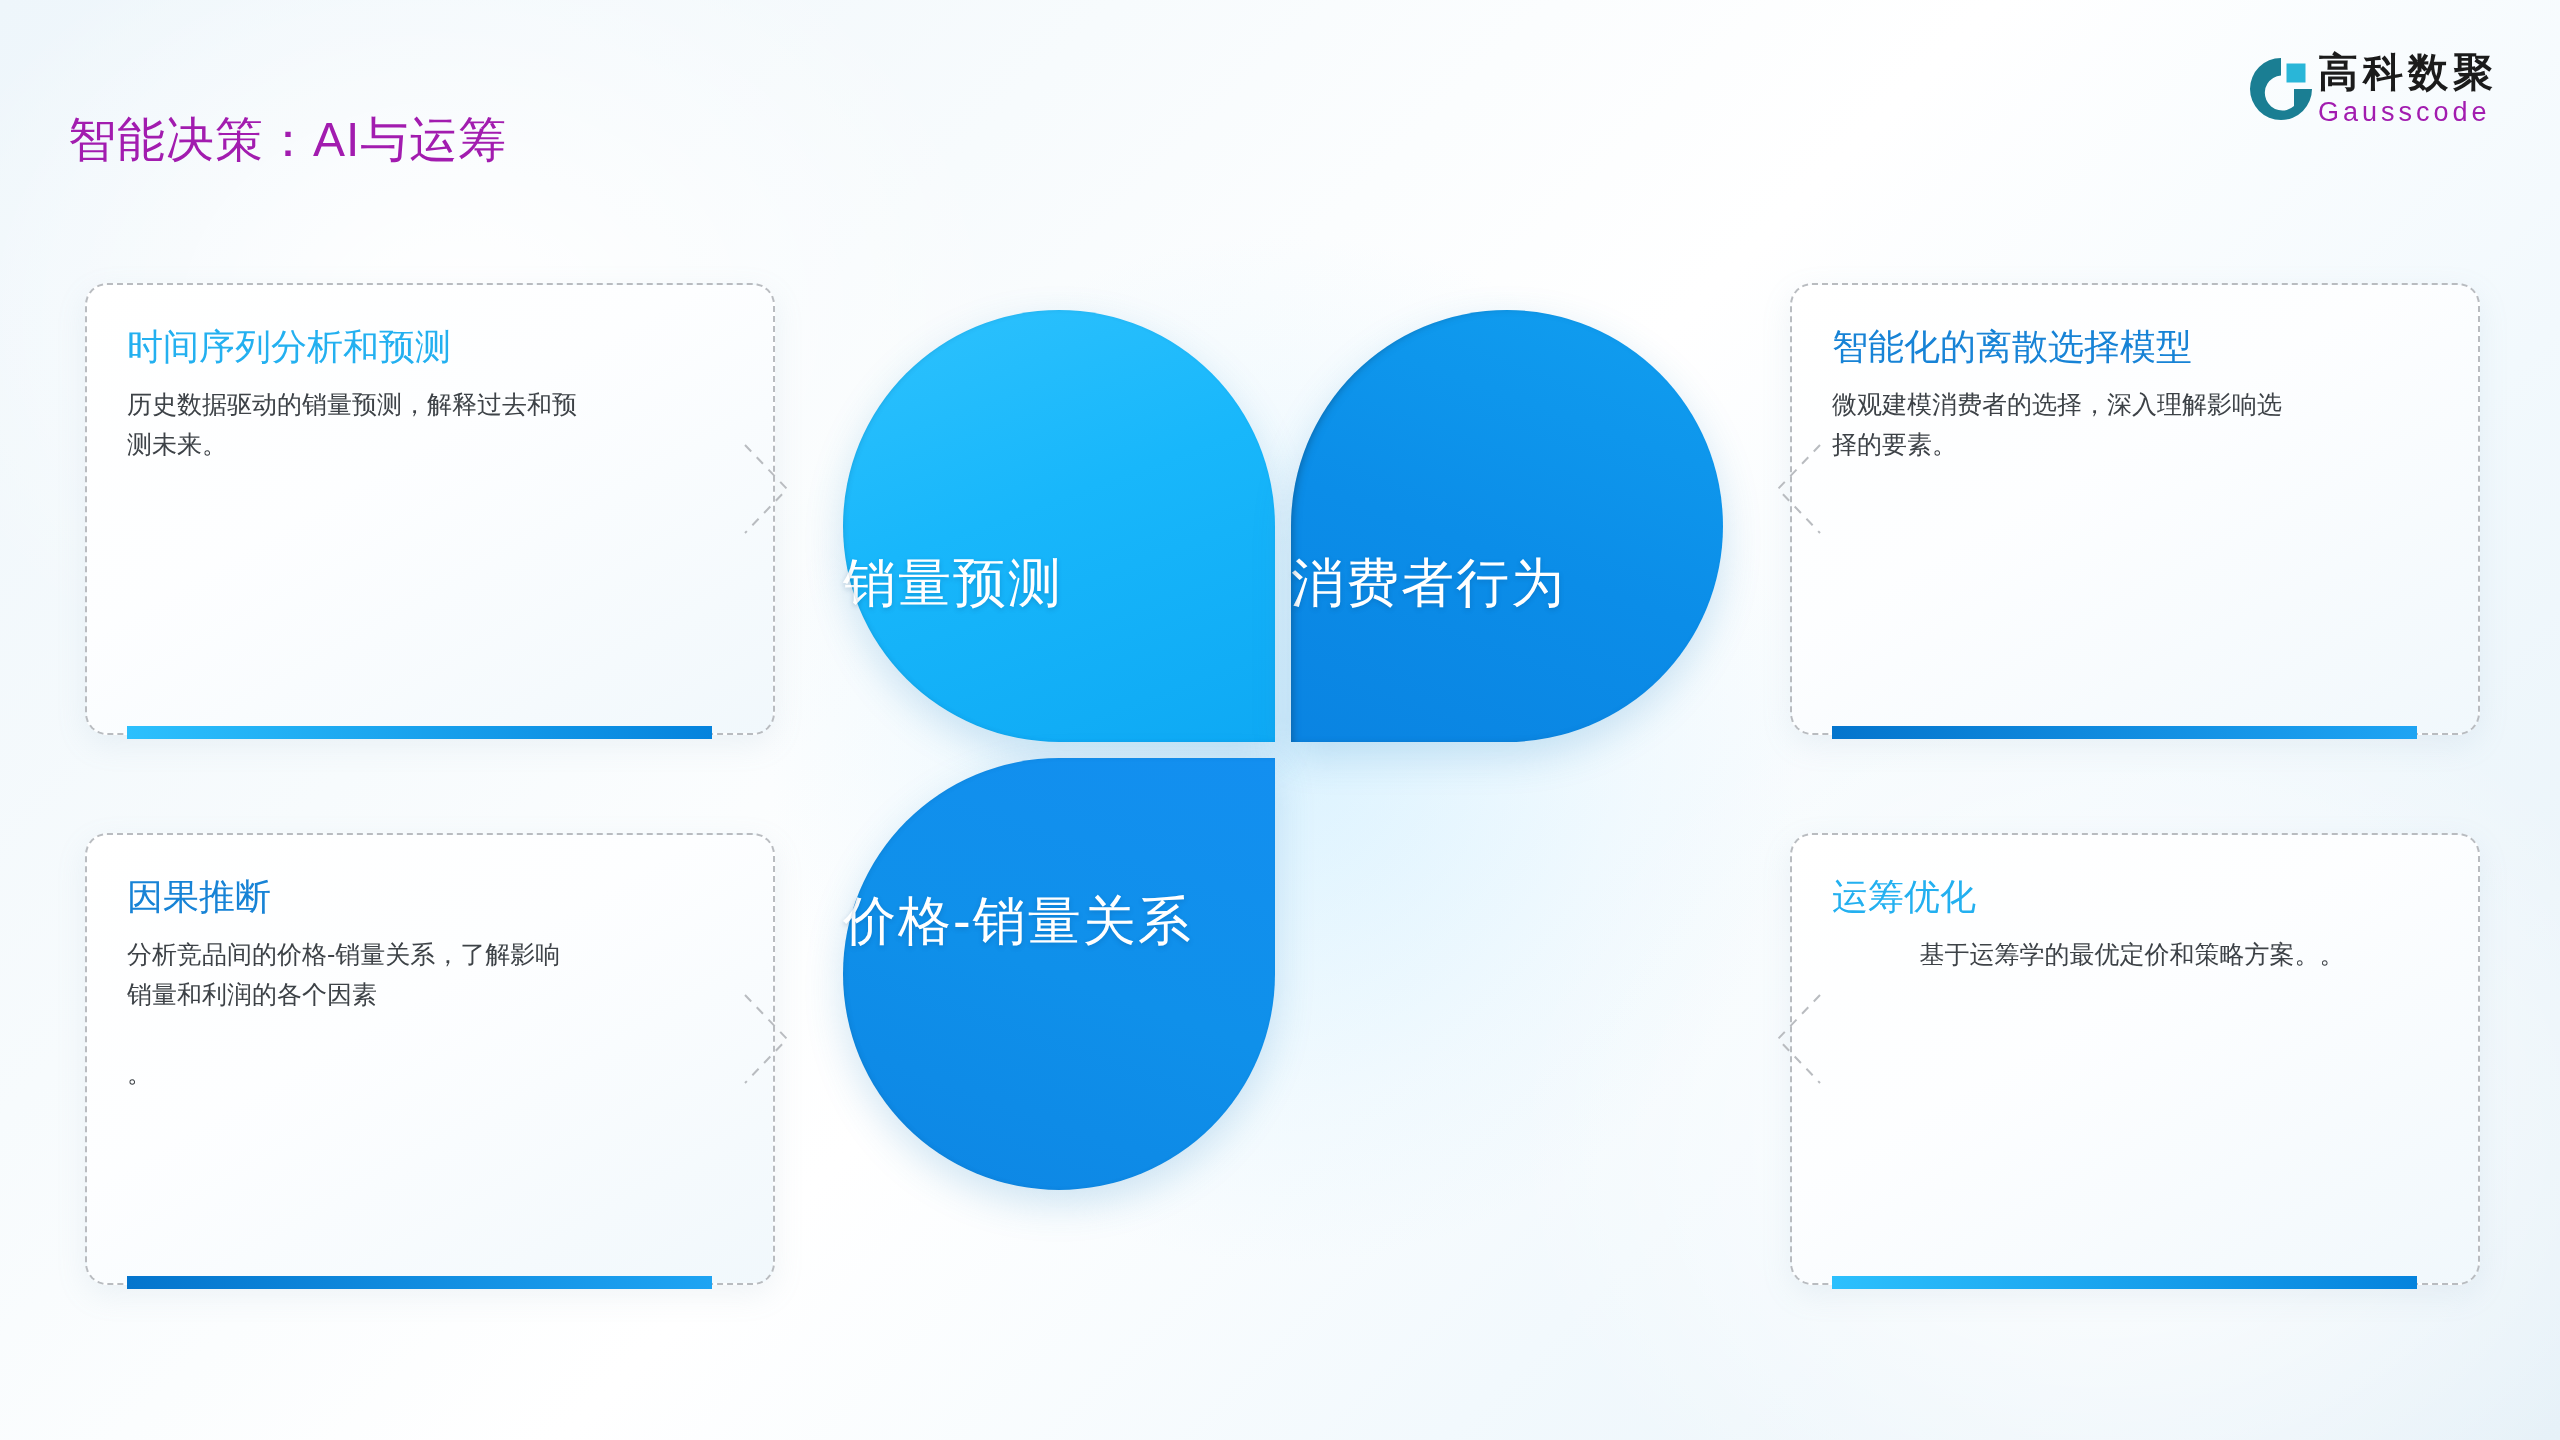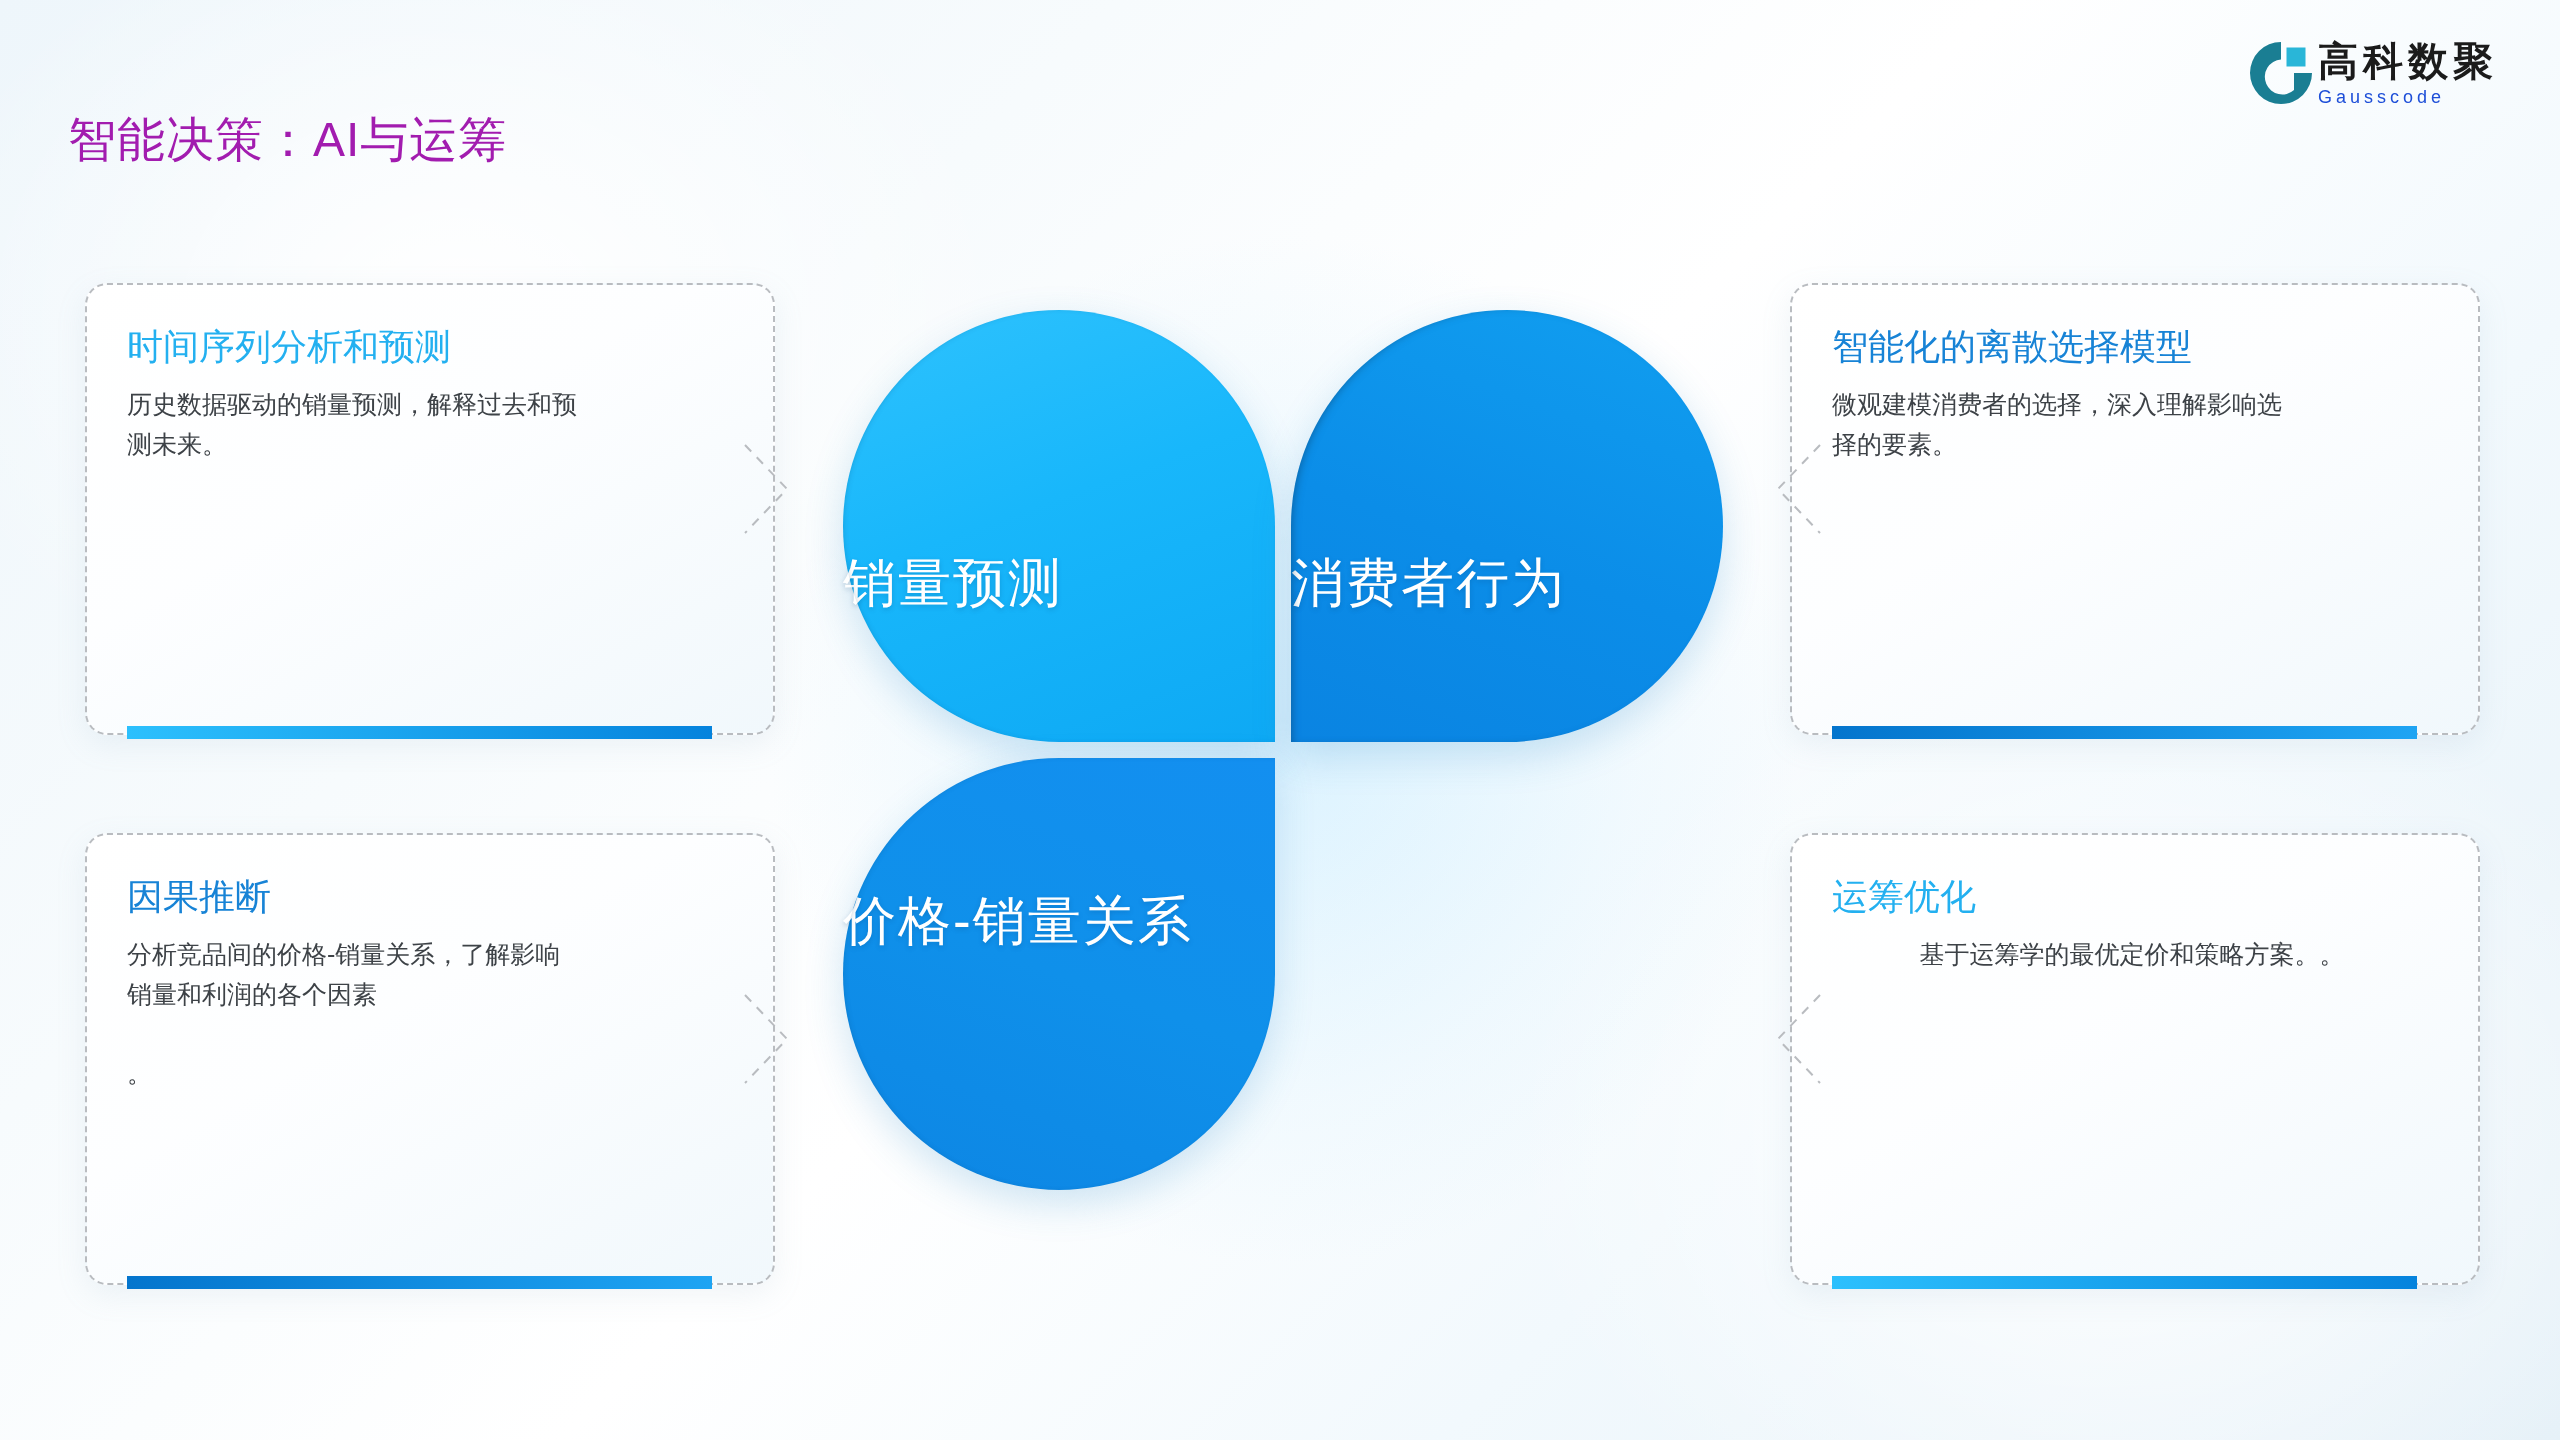--- a/index.html
+++ b/index.html
@@ -21,31 +21,31 @@
   
   .header { position:absolute; top:0; left:0; width:2560px; height:180px; }
 
   .page-title {
     position:absolute; left:68px; top:108px;
     font-size:48px; font-weight:400; letter-spacing:1px;
     color:#a21caf; white-space:nowrap;
   }
 
   .logo-block {
-    position:absolute; right:62px; top:38px;
+    position:absolute; right:62px; top:52px;
     display:flex; align-items:center; gap:2px;
   }
   .logo-mark { width:70px; height:70px; position:relative; flex:0 0 auto; }
   .logo-text { display:flex; flex-direction:column; line-height:1; }
   .logo-cn {
     font-size:40px; font-weight:700; color:#1b1b1b;
     letter-spacing:5px; white-space:nowrap;
   }
   .logo-en {
-    font-size:18px; font-weight:400; color:#1d4ed8;
+    font-size:27px; font-weight:400; color:#a21caf;
     letter-spacing:4px; margin-top:7px; white-space:nowrap;
   }
 
   
   .card {
     position:absolute;
     border:2px dashed #b9bcc0;
     border-radius:22px;
     background:linear-gradient(150deg, #ffffff 0%, #fdfeff 42%, #f1f8fc 100%);
     box-shadow:0 10px 30px rgba(140,170,195,0.13);

